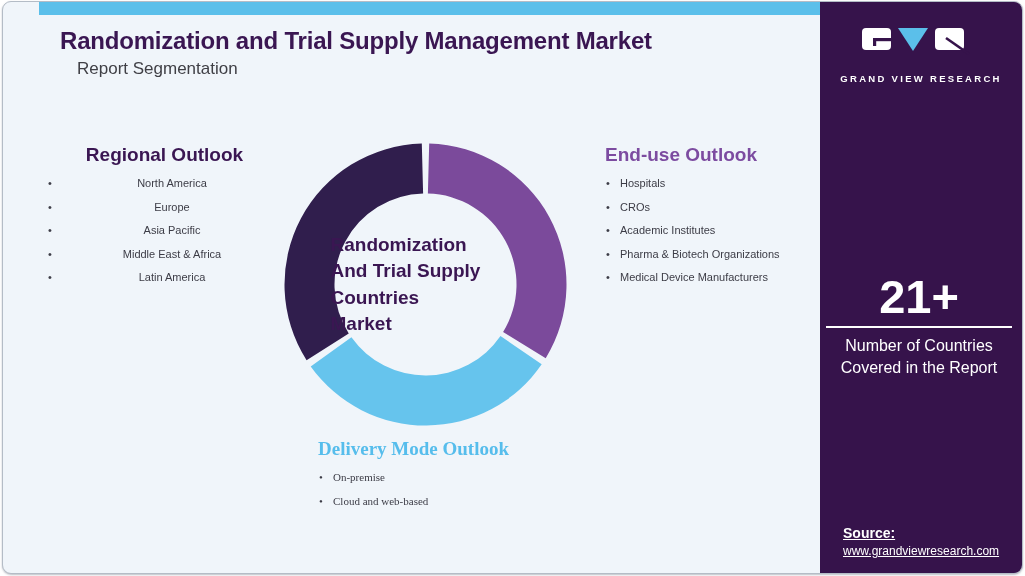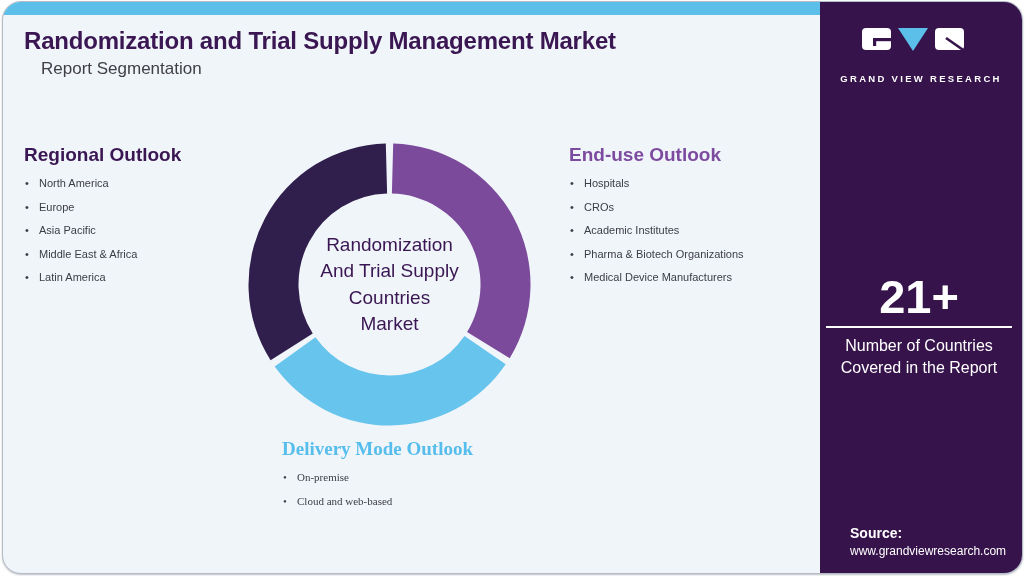--- a/index.html
+++ b/index.html
@@ -1,54 +1,54 @@
 <!DOCTYPE html>
 <html style="--page-bg: #FFFFFF; --card-bg: #F0F5FA; --card-border: #B4BCC6; --topbar: #5BBFEA; --title: #3A1652; --subtitle: #3F3F45; --body-text: #3C3C46; --regional-heading: #3A1652; --enduse-heading: #7C4BA0; --delivery-heading: #56BDEC; --sidebar-bg: #36134B; --sidebar-text: #FFFFFF; --logo-accent: #5BBFEA;"><head>
 <meta charset="utf-8">
 <style>
   * { margin:0; padding:0; box-sizing:border-box; }
   html,body { width:1025px; height:576px; background:var(--page-bg,#fff);
               font-family:"Liberation Sans","DejaVu Sans",sans-serif; }
   .card { position:absolute; left:2px; top:1px; width:1021px; height:573px;
-          border:1px solid var(--card-border,#b4bcc6); border-radius:19px;
+          border:1px solid var(--card-border,#b4bcc6); border-radius:9px;
           overflow:hidden; background:var(--card-bg,#F0F5FA); display:flex;
-          box-shadow:0 1px 2px rgba(60,70,90,.35); }
+          box-shadow:0 1px 2px rgba(60,70,90,.35);padding-left:36px; }
   .main { position:relative; flex:1 1 auto; }
   .topbar { height:13px; width:100%; background:var(--topbar,#5BBFEA); }
   .title { position:absolute; left:21px; top:25px; font-size:24px; font-weight:bold;
            color:var(--title,#3A1652); letter-spacing:-0.2px; }
   .subtitle { position:absolute; left:38px; top:57px; font-size:17px;
               color:var(--subtitle,#3F3F45); }
   .outlook h2 { font-size:19px; font-weight:bold; margin:0 0 8px 0; }
   .outlook ul { list-style:none; margin:0; padding:0; }
   .outlook li { position:relative; padding-left:15px; font-size:11px; line-height:19.5px;
                 margin-bottom:4px; color:var(--body-text,#3C3C46); }
   .outlook li::before { content:"\2022"; position:absolute; left:1px; top:0; }
-  .regional { position:absolute; left:21px; top:142px; width:235px; }
+  .regional { position:absolute; left:8px; top:142px; width:235px;text-align:center; }
   .regional h2 { color:var(--regional-heading,#3A1652); }
   .enduse { position:absolute; left:566px; top:142px; width:218px; }
   .enduse h2 { color:var(--enduse-heading,#7C4BA0); }
   .delivery { position:absolute; left:279px; top:436px; width:260px;font-family:Liberation Serif, serif; }
   .delivery h2 { color:var(--delivery-heading,#56BDEC); }
   .donut-wrap { position:absolute; left:245px; top:141px; width:283px; height:283px; }
   .donut-wrap svg { position:absolute; inset:0; }
   .donut-center { position:absolute; inset:0; display:flex; align-items:center;
-                  justify-content:center; text-align:center; }
+                  justify-content:center; text-align:left;font-weight:bold; }
   .donut-center .lines { width:190px; font-size:19px; line-height:1.38;
                          color:var(--title,#3A1652); }
   .donut-center .lines span { display:block; }
   .sidebar { position:relative; flex:0 0 202px; background:var(--sidebar-bg,#36134B);
              color:var(--sidebar-text,#fff); }
   .logo-block { margin-top:25px; text-align:center; }
   .brand-name { font-size:9.5px; font-weight:bold; letter-spacing:2.3px; margin-top:14px; }
   .stat-block { position:absolute; top:232px; left:0; right:4px; text-align:center;margin-top:38px; }
   .stat-value { font-size:47px; font-weight:bold; line-height:1.05; }
   .stat-divider { width:186px; height:2px; background:#fff; margin:5px auto 7px auto; }
   .stat-caption { width:194px; margin:0 auto; font-size:16px; line-height:21.5px; }
-  .source-block { position:absolute; left:30px; bottom:15px; }
+  .source-block { position:absolute; left:23px; bottom:15px;text-decoration:underline; }
   .source-label { font-size:14px; font-weight:bold; }
   .source-url { font-size:12px; margin-top:3px; }
 </style>
 </head>
 <body>
 
 <div class="card">
   <div class="main">
     <div class="topbar"></div>
     <h1 class="title">Randomization and Trial Supply Management Market</h1>

